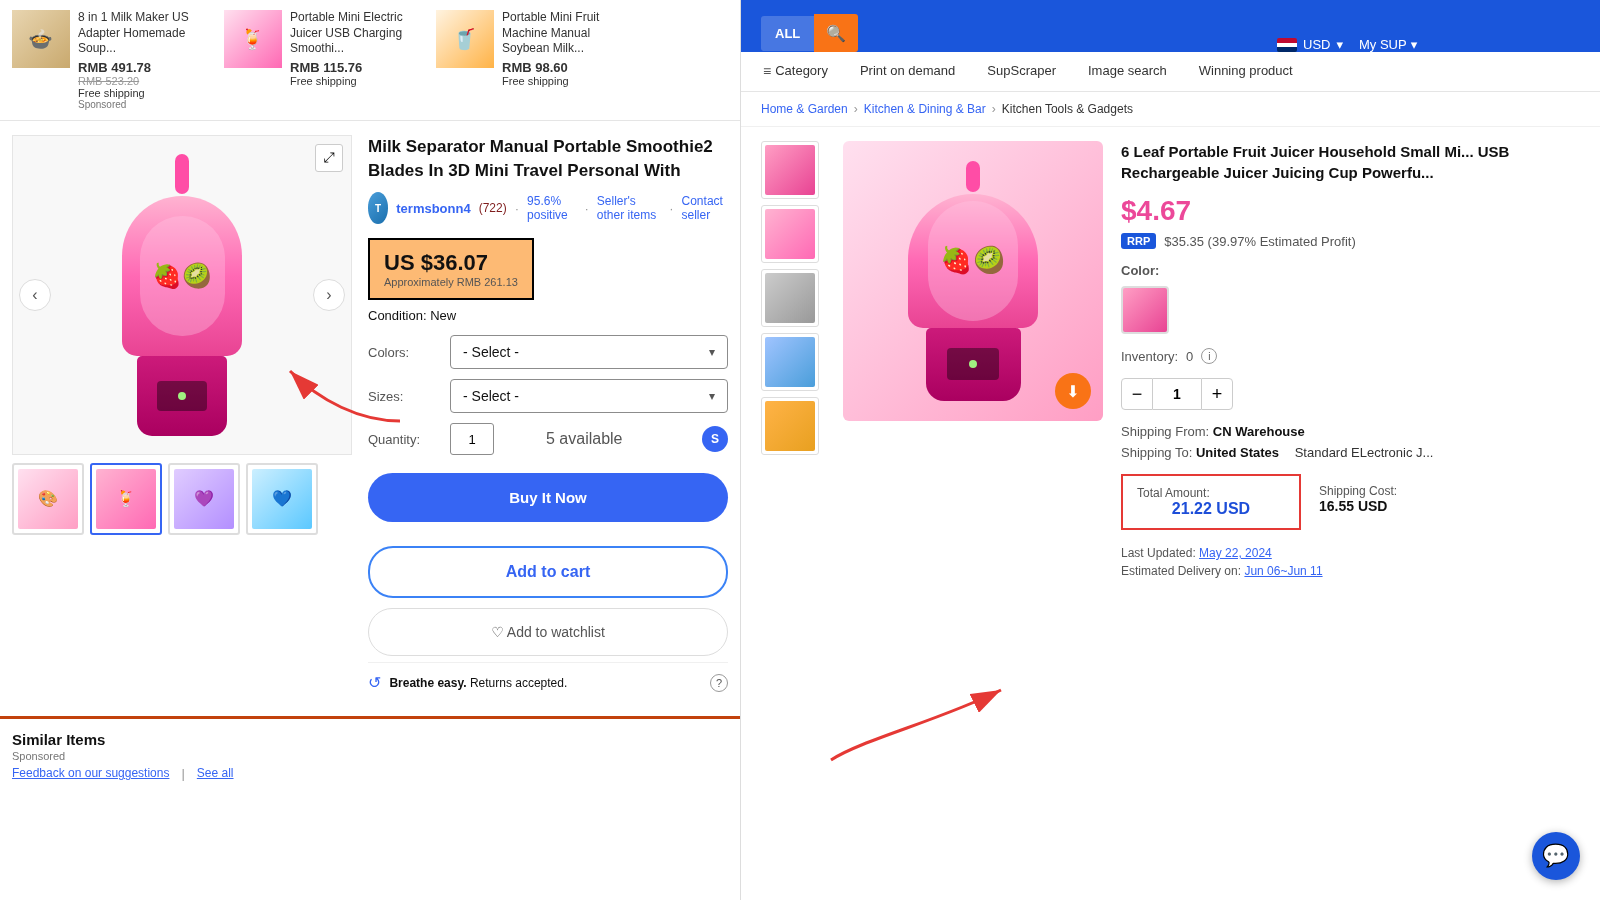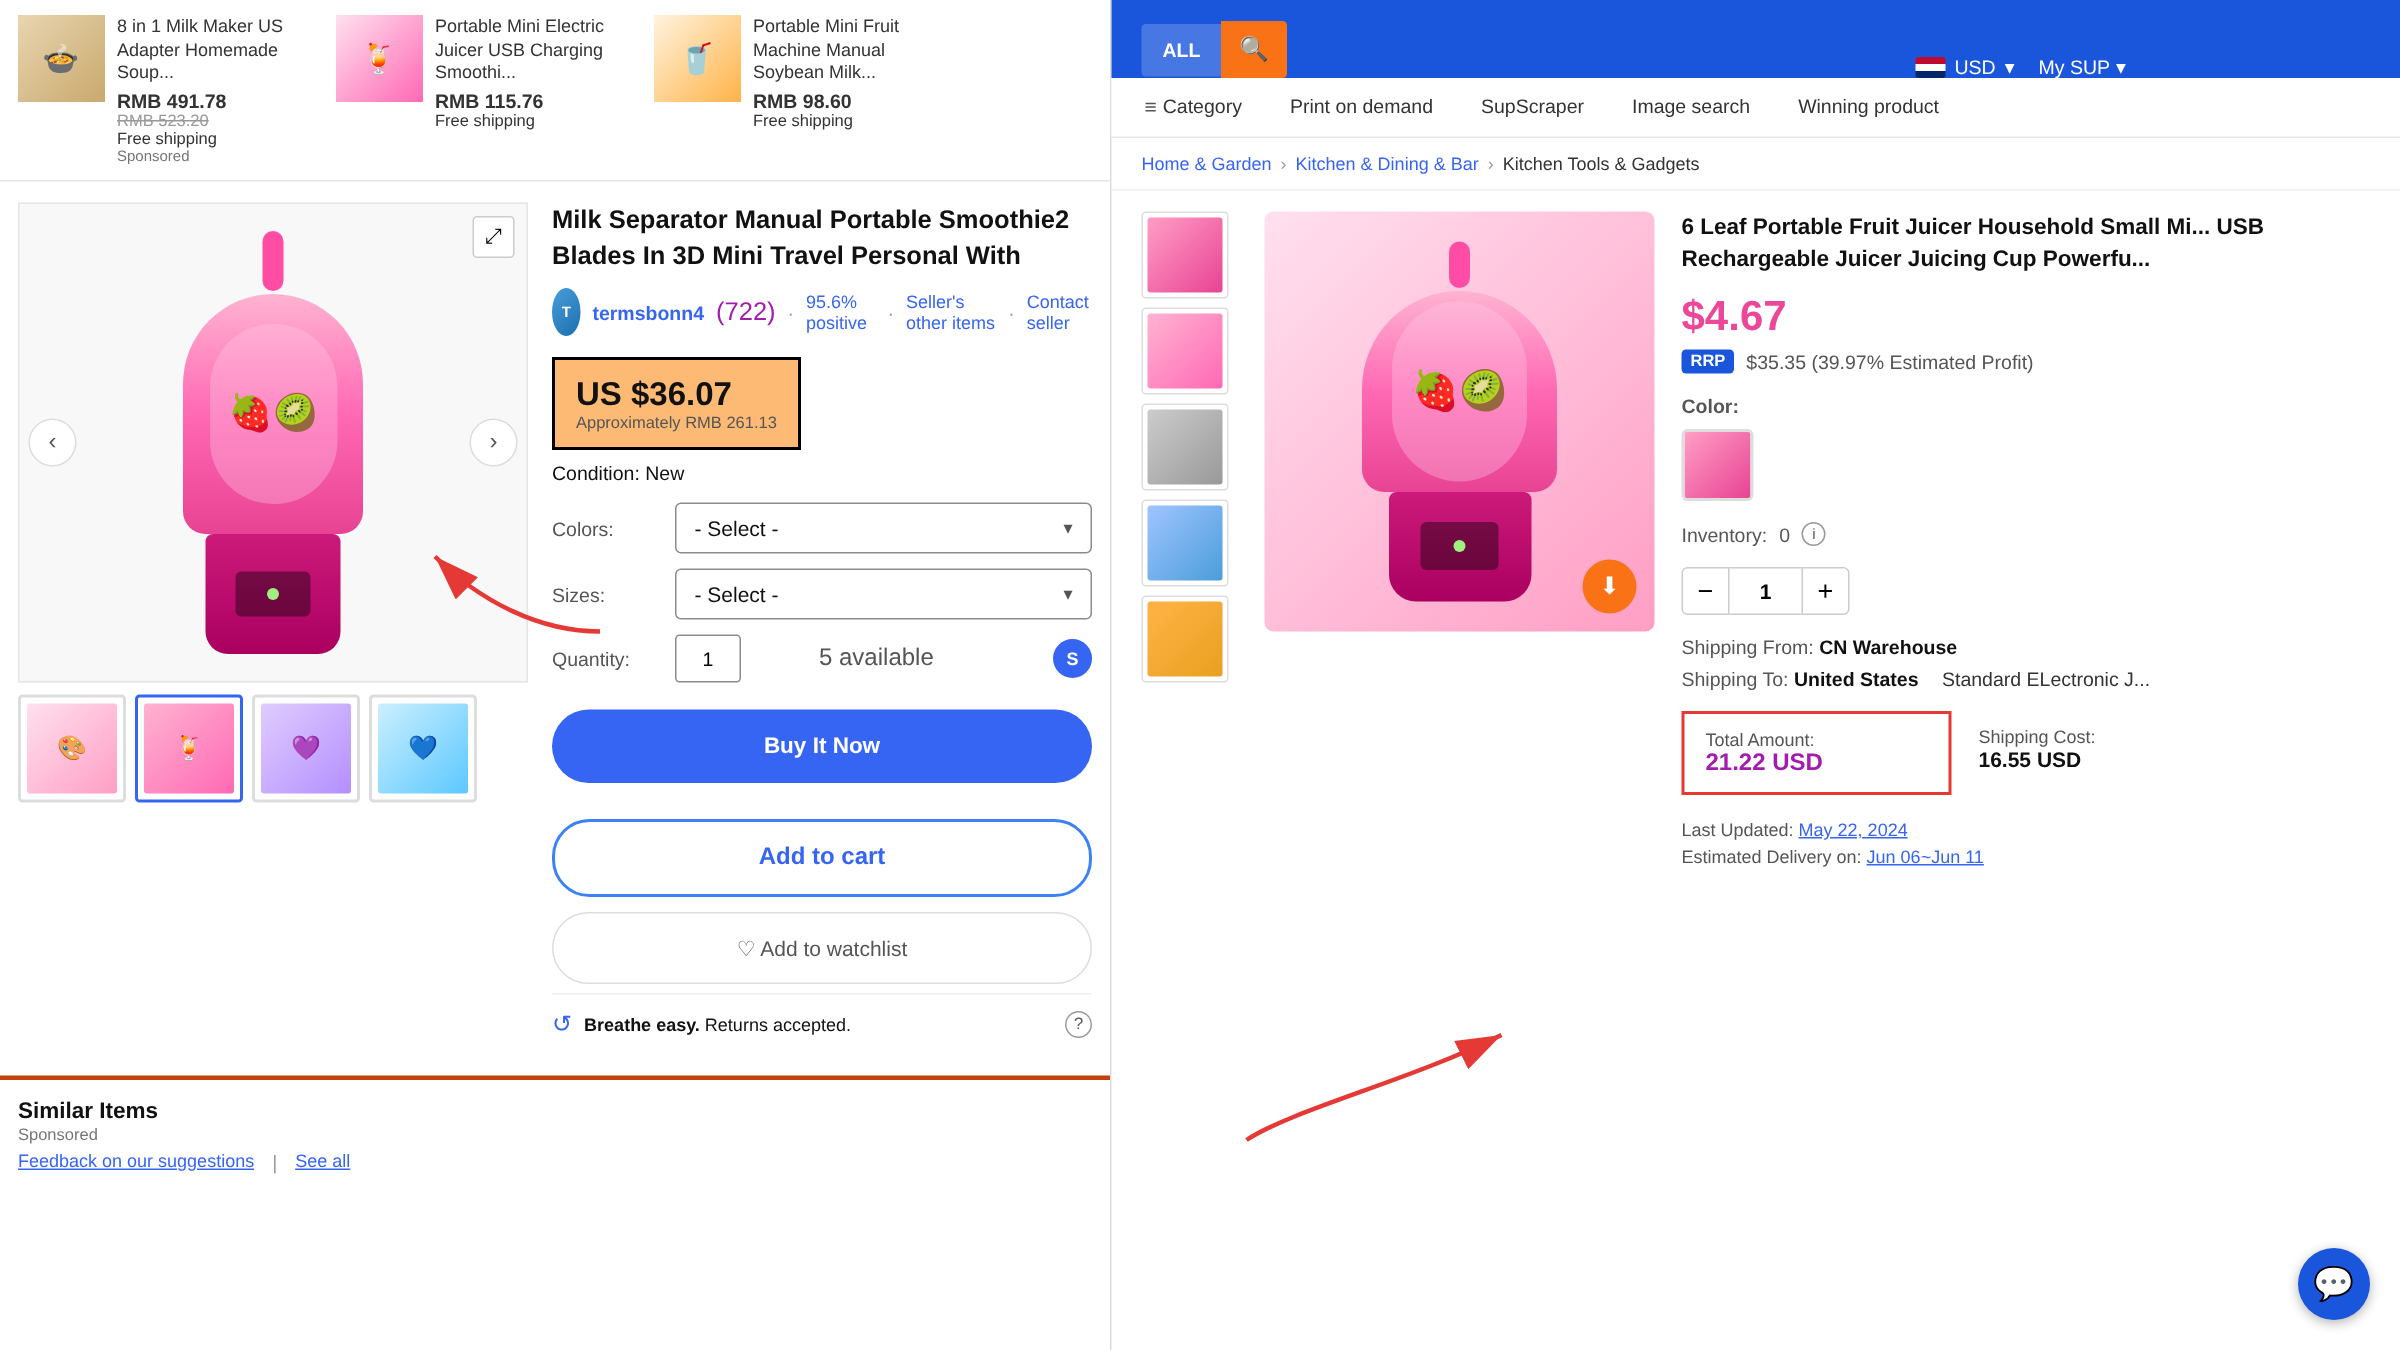--- a/index.html
+++ b/index.html
@@ -37,21 +37,21 @@
     
     .price-box { border: 2px solid #000000; padding: 10px 14px; display: inline-block; margin-bottom: 8px; background: #fdba74; }
     .price-main { font-size: 22px; font-weight: bold; color: #111; }
     .price-approx { font-size: 11px; color: #555; }
 
     .product-details { flex: 1; }
     .product-title { font-size: 17px; font-weight: bold; color: #111; line-height: 1.4; margin-bottom: 10px; }
     .seller-row { display: flex; align-items: center; gap: 8px; margin-bottom: 14px; }
     .seller-avatar { width: 32px; height: 32px; border-radius: 50%; background: linear-gradient(135deg, #4a9eda, #1a6fad); display: flex; align-items: center; justify-content: center; color: white; font-size: 10px; font-weight: bold; }
     .seller-name { color: #3665f3; font-size: 13px; font-weight: bold; }
-    .seller-rating { color: #a21caf; font-size: 17px; }
+    .seller-rating { color: #7f1d1d; font-size: 12px; }
     .seller-feedback { color: #3665f3; font-size: 12px; }
     .seller-sep { color: #999; }
     .seller-contact { color: #3665f3; font-size: 12px; }
 
     .condition-row { margin-bottom: 12px; font-size: 13px; color: #555; }
     .condition-row span { color: #111; font-weight: normal; }
 
     .option-row { display: flex; align-items: center; gap: 12px; margin-bottom: 10px; }
     .option-label { font-size: 13px; color: #555; width: 70px; flex-shrink: 0; }
     .select-box { flex: 1; max-width: 280px; border: 1px solid #8c8c8c; border-radius: 4px; padding: 8px 12px; font-size: 14px; color: #111; background: #fff; display: flex; align-items: center; justify-content: space-between; cursor: pointer; }
@@ -134,21 +134,21 @@
     .qty-num { width: 48px; height: 32px; border-top: 1px solid #ccc; border-bottom: 1px solid #ccc; display: flex; align-items: center; justify-content: center; font-size: 14px; font-weight: bold; }
     .qty-plus { width: 32px; height: 32px; border: 1px solid #ccc; background: #fff; cursor: pointer; display: flex; align-items: center; justify-content: center; font-size: 18px; border-radius: 0 4px 4px 0; }
     .shipping-from { font-size: 13px; color: #555; margin-bottom: 6px; }
     .shipping-from strong { color: #111; font-weight: bold; }
     .shipping-to { font-size: 13px; color: #555; margin-bottom: 14px; }
     .shipping-to strong { color: #111; font-weight: bold; }
 
     
     .total-box { border: 2px solid #e53935; padding: 10px 14px; display: inline-block; margin-bottom: 8px; background: #fff; min-width: 180px; }
     .total-label { font-size: 12px; color: #555; }
-    .total-value { font-size: 16px; font-weight: bold; color: #a21caf; }
+    .total-value { font-size: 16px; font-weight: bold; color: #1d4ed8; text-align: center; }
     .shipping-cost-val { font-size: 14px; font-weight: bold; color: #111; }
     .total-and-ship { display: flex; align-items: flex-start; gap: 0; position: relative; }
 
     .last-updated { font-size: 12px; color: #555; margin-top: 8px; }
     .last-updated a { color: #3665f3; }
     .est-delivery { font-size: 12px; color: #555; margin-top: 4px; }
     .est-delivery a { color: #3665f3; }
 
     .sup-bottom-chat { position: fixed; bottom: 20px; right: 20px; width: 48px; height: 48px; background: #1a56db; border-radius: 50%; display: flex; align-items: center; justify-content: center; cursor: pointer; color: white; font-size: 22px; box-shadow: 0 2px 8px rgba(0,0,0,0.3); z-index: 100; }
 

